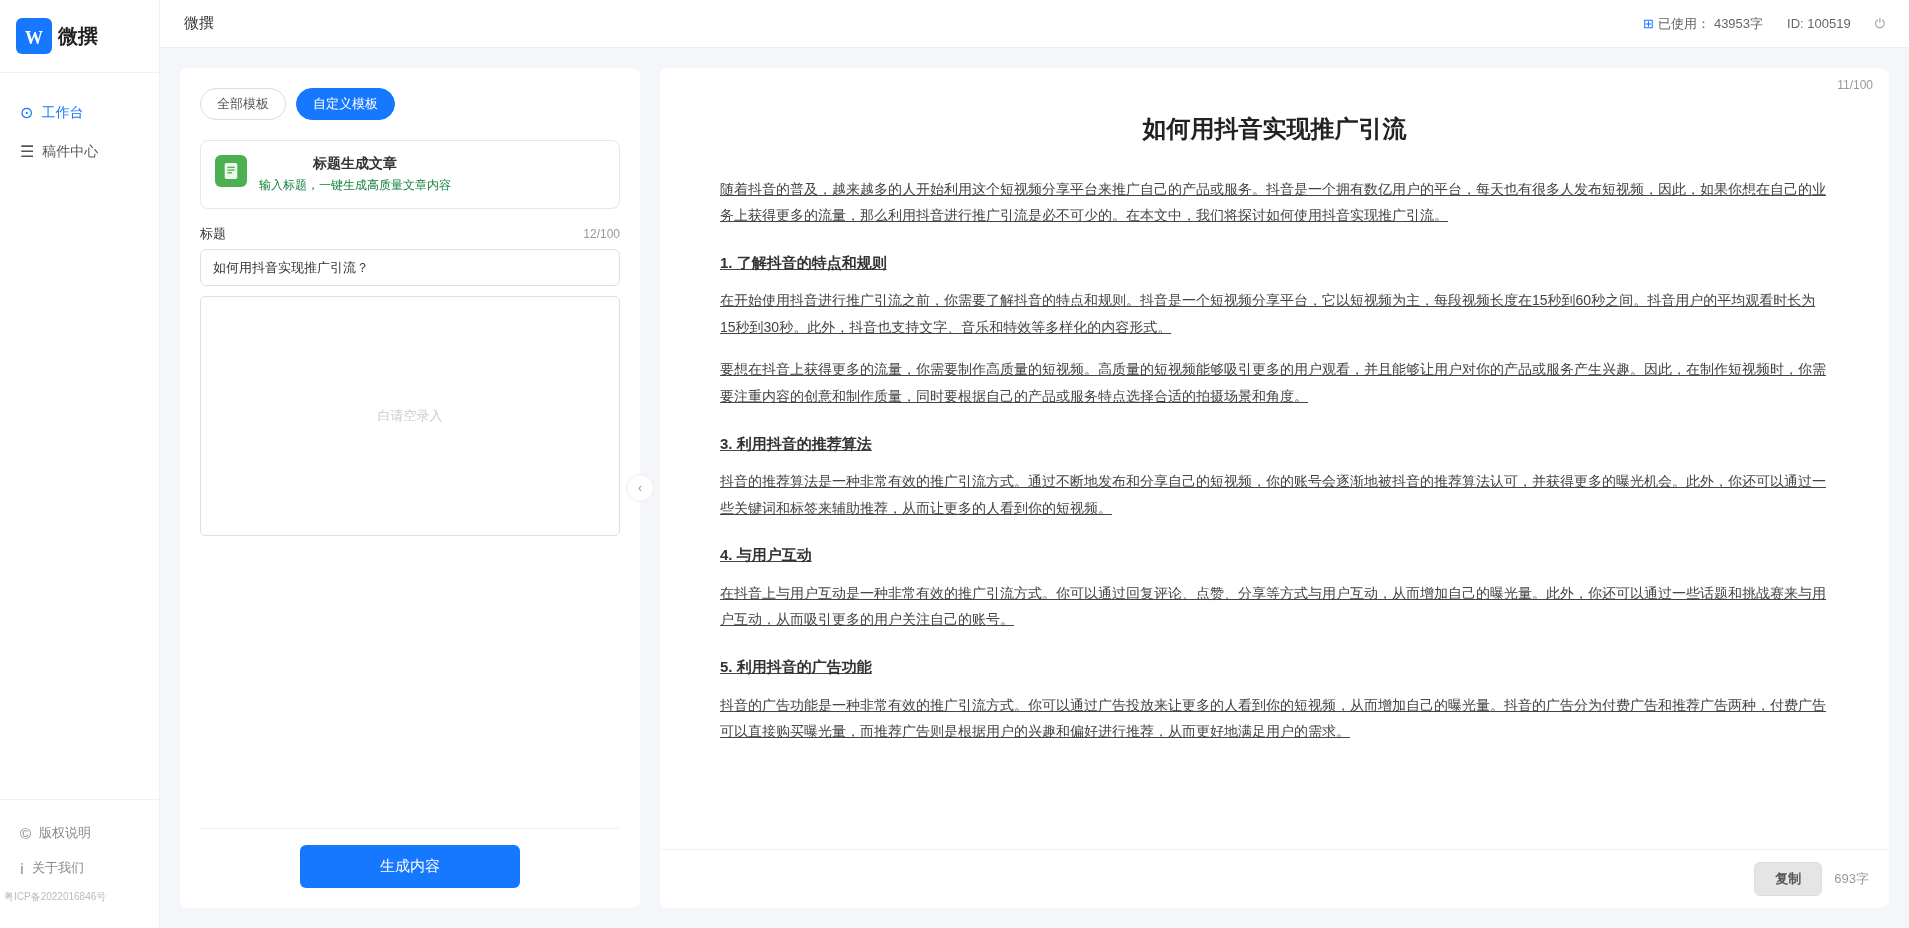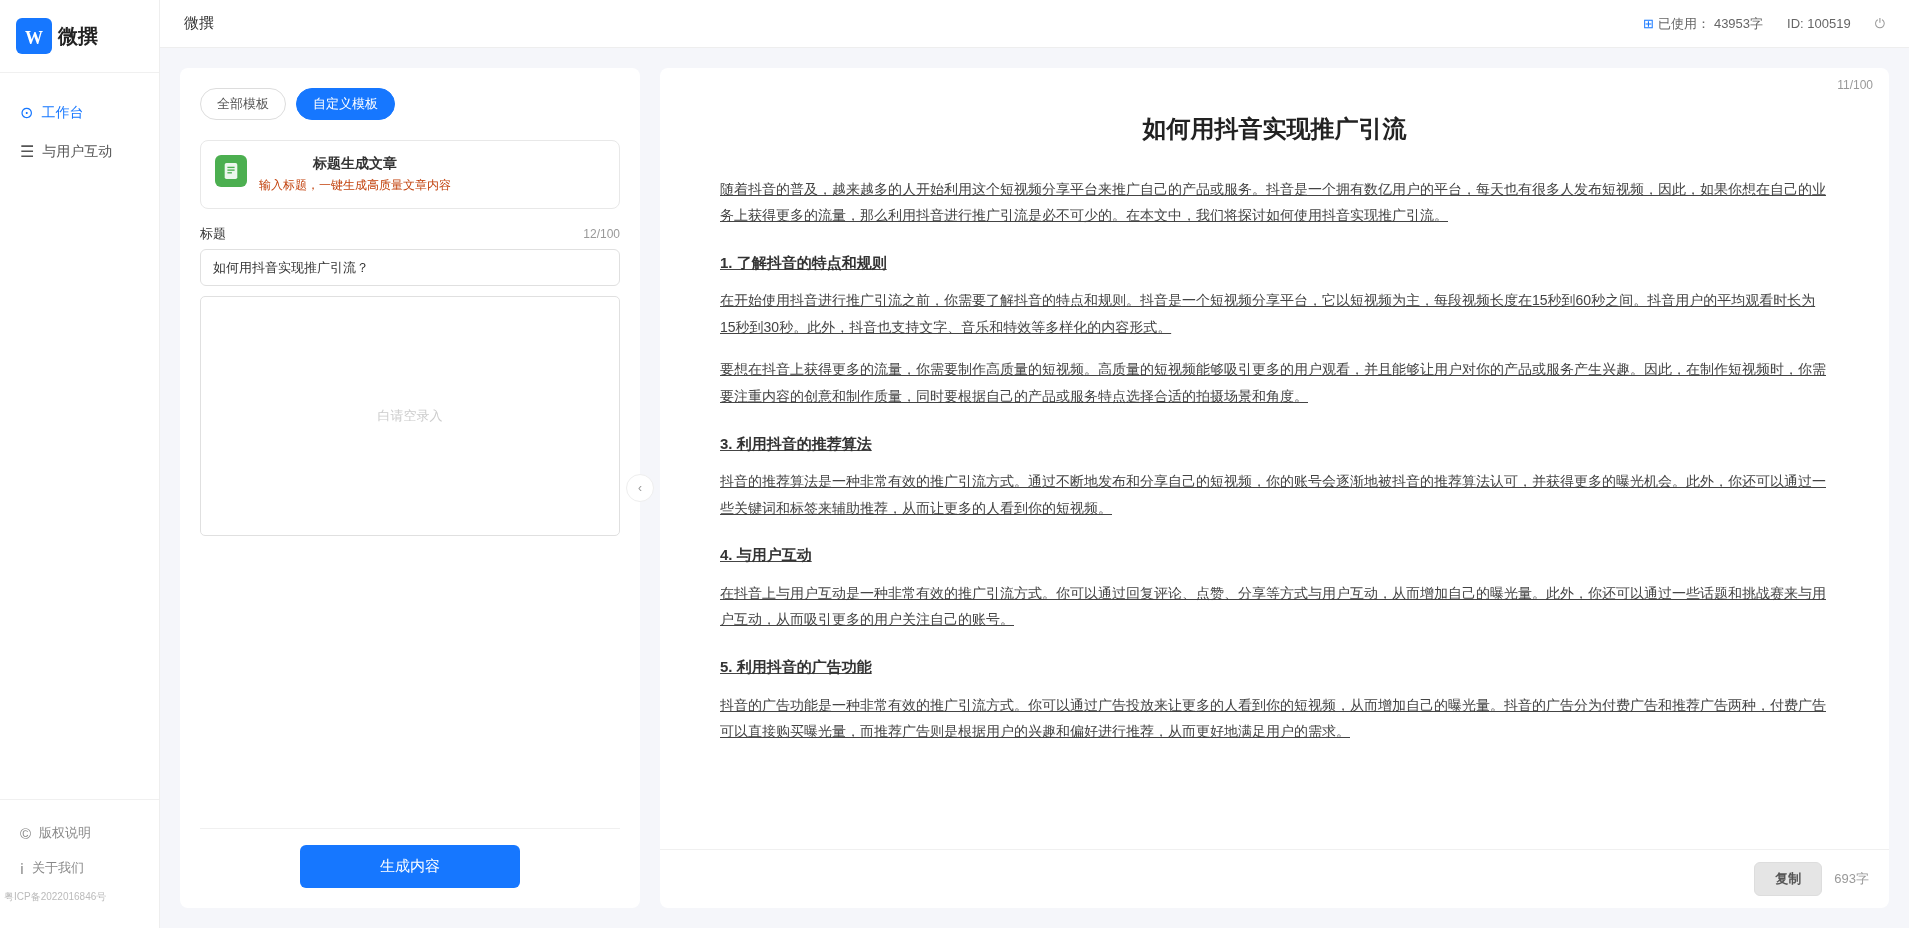--- a/index.html
+++ b/index.html
@@ -180,21 +180,21 @@
       flex-shrink: 0;
     }
     .template-info .template-name {
       font-size: 14px;
       font-weight: 600;
       color: #333;
       margin-bottom: 4px;
     }
     .template-info .template-desc {
       font-size: 12px;
-      color: #c2410c;
+      color: #15803d;
     }
 
     .form-section {
       flex: 1;
       display: flex;
       flex-direction: column;
       overflow: hidden;
     }
 
     .field-label-row {
@@ -365,21 +365,21 @@
     <span class="logo-text">微撰</span>
   </div>
 
   <div class="sidebar-nav">
     <div class="nav-item active">
       <span class="nav-icon">⊙</span>
       <span>工作台</span>
     </div>
     <div class="nav-item">
       <span class="nav-icon">☰</span>
-      <span>与用户互动</span>
+      <span>稿件中心</span>
     </div>
   </div>
 
   <div class="sidebar-footer">
     <div class="footer-item">
       <span class="nav-icon">©</span>
       <span>版权说明</span>
     </div>
     <div class="footer-item">
       <span class="nav-icon">ℹ</span>

